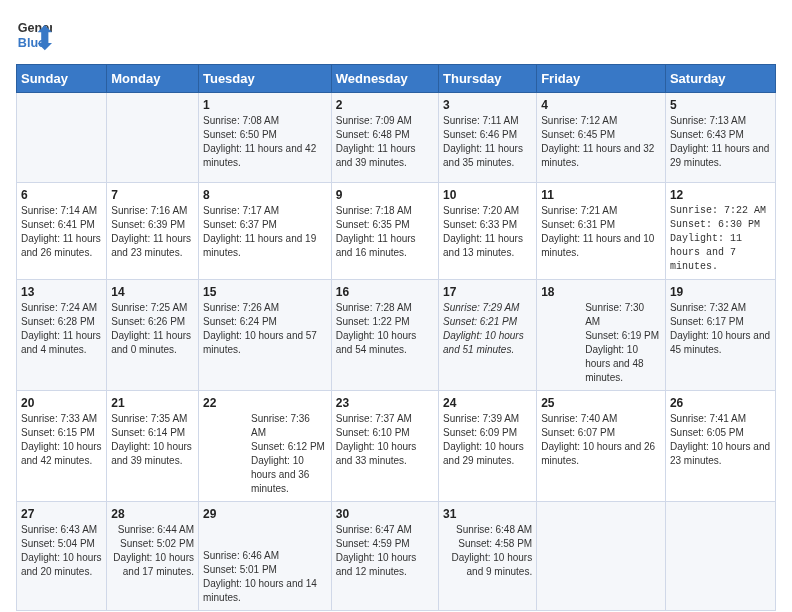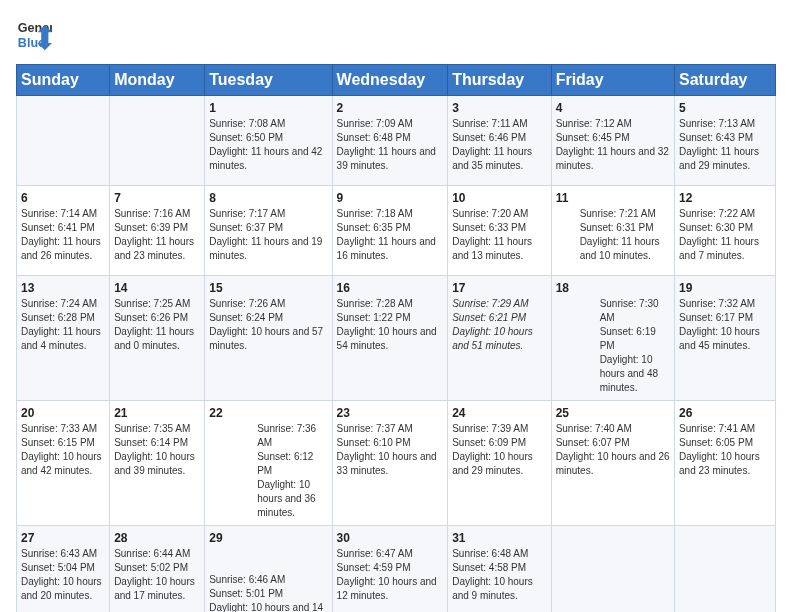--- a/index.html
+++ b/index.html
@@ -39,21 +39,21 @@
       width: 100%;
       border-collapse: collapse;
       font-size: 11px;
     }
     thead tr {
       background-color: #3878c6;
       color: #fff;
     }
     thead th {
       padding: 6px 4px;
-      font-size: 16px;
+      font-size: 13px;
       font-weight: bold;
       text-align: left;
       border: 1px solid #2a5fa0;
     }
     tbody tr {
       vertical-align: top;
     }
     tbody tr:nth-child(odd) {
       background-color: #f5f7fa;
     }
@@ -171,27 +171,27 @@
 Daylight: 11 hours and 16 minutes.</div>
         </td>
         <td>
           <span class="day-num">10</span>
           <div class="day-info" style="white-space: pre-line;">Sunrise: 7:20 AM
 Sunset: 6:33 PM
 Daylight: 11 hours and 13 minutes.</div>
         </td>
         <td>
           <span class="day-num">11</span>
-          <div class="day-info" style="white-space: pre-line; margin-left: 24px;">Sunrise: 7:21 AM
+          <div class="day-info" style="white-space: pre-line;">Sunrise: 7:21 AM
 Sunset: 6:31 PM
 Daylight: 11 hours and 10 minutes.</div>
         </td>
         <td>
           <span class="day-num">12</span>
-          <div class="day-info" style="white-space: pre-line;">Sunrise: 7:22 AM
+          <div class="day-info" style="white-space: pre-line; font-family: Liberation Mono, monospace;">Sunrise: 7:22 AM
 Sunset: 6:30 PM
 Daylight: 11 hours and 7 minutes.</div>
         </td>
       </tr>
       <tr>
         <td>
           <span class="day-num">13</span>
           <div class="day-info" style="white-space: pre-line;">Sunrise: 7:24 AM
 Sunset: 6:28 PM
 Daylight: 11 hours and 4 minutes.</div>
@@ -279,39 +279,39 @@
       </tr>
       <tr>
         <td>
           <span class="day-num">27</span>
           <div class="day-info" style="white-space: pre-line;">Sunrise: 6:43 AM
 Sunset: 5:04 PM
 Daylight: 10 hours and 20 minutes.</div>
         </td>
         <td>
           <span class="day-num">28</span>
-          <div class="day-info" style="white-space: pre-line;">Sunrise: 6:44 AM
+          <div class="day-info" style="white-space: pre-line; text-align: right;">Sunrise: 6:44 AM
 Sunset: 5:02 PM
 Daylight: 10 hours and 17 minutes.</div>
         </td>
         <td>
           <span class="day-num">29</span>
           <div class="day-info" style="white-space: pre-line; margin-top: 28px;">Sunrise: 6:46 AM
 Sunset: 5:01 PM
 Daylight: 10 hours and 14 minutes.</div>
         </td>
         <td>
           <span class="day-num">30</span>
           <div class="day-info" style="white-space: pre-line;">Sunrise: 6:47 AM
 Sunset: 4:59 PM
 Daylight: 10 hours and 12 minutes.</div>
         </td>
         <td>
           <span class="day-num">31</span>
-          <div class="day-info" style="white-space: pre-line;">Sunrise: 6:48 AM
+          <div class="day-info" style="white-space: pre-line; text-align: right;">Sunrise: 6:48 AM
 Sunset: 4:58 PM
 Daylight: 10 hours and 9 minutes.</div>
         </td>
         <td class="empty"></td>
         <td class="empty"></td>
       </tr>
     </tbody>
 </table>
 
 </body></html>

